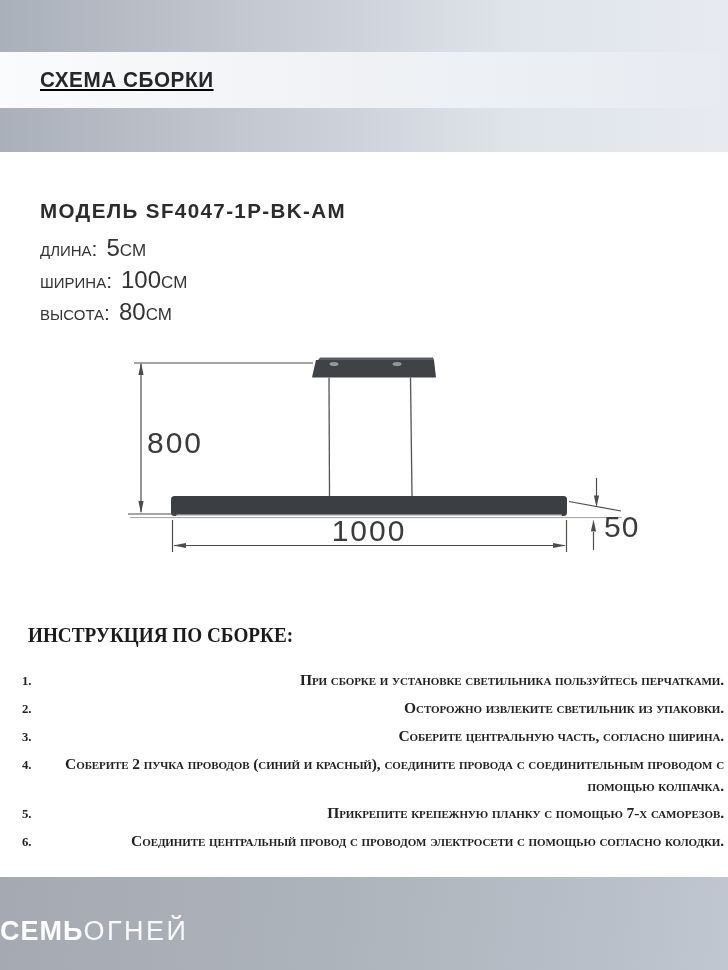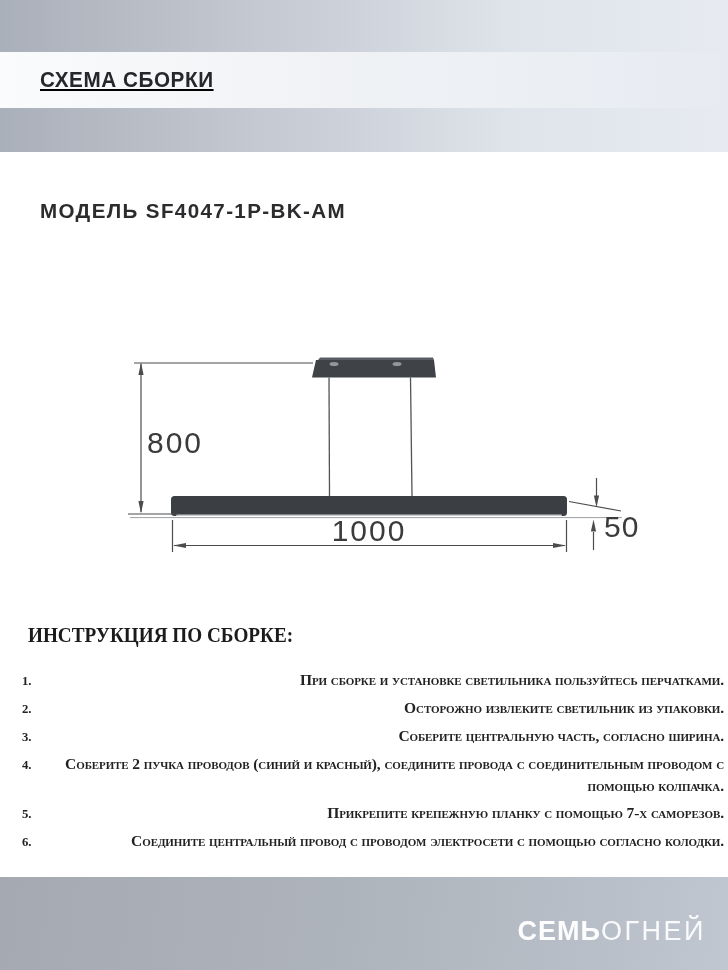--- a/index.html
+++ b/index.html
@@ -44,37 +44,46 @@
   }
   .instr-list{list-style:none;margin:0;padding:0;
     font-variant:small-caps;font-weight:700;font-size:15.5px;line-height:22px;color:#222;}
   .instr-item{display:flex;margin:0 0 5px 0;}
   .instr-num{min-width:21px;font-size:.82em;padding-top:1px;flex:none;}
   .instr-text{flex:1;letter-spacing:-.1px;text-align:right;}
   
   .footer{
     position:absolute;top:877px;left:0;width:728px;height:93px;box-sizing:border-box;
     background:linear-gradient(97deg,#a5aab2 0%,#adb3bb 45%,#b9c0c9 85%,#c0c7d0 100%);
-    display:flex;align-items:center;justify-content:flex-end;padding-right:22px;
+    display:flex;align-items:center;padding-right:22px;
   }
   .brand{color:#fdfdfe;font-size:27px;margin-top:15px;white-space:nowrap;}
   .brand-bold{font-weight:700;letter-spacing:1px;}
   .brand-light{font-weight:400;letter-spacing:2.5px;opacity:.96;}
 </style>
 </head>
 <body>
 
 <div class="header">
   <div class="header-strip">
     <h1 class="page-title">СХЕМА СБОРКИ</h1>
   </div>
 </div>
 
 <section class="model">
   <div class="model-title">МОДЕЛЬ SF4047-1P-BK-AM</div>
+  <div class="spec-row">
+    <span class="spec-label">длина:</span><span class="spec-value">5см</span>
+  </div>
+  <div class="spec-row">
+    <span class="spec-label">ширина:</span><span class="spec-value">100см</span>
+  </div>
+  <div class="spec-row">
+    <span class="spec-label">высота:</span><span class="spec-value">80см</span>
+  </div>
 </section>
 
 <div class="diagram">
   <svg width="728" height="300" viewBox="0 0 728 300">
 
     <polygon points="318,30 434,30 433,27.5 320,27.5" fill="#5a5e64"></polygon>
     <polygon points="316,30 434,30 436,47.5 312,47.5" fill="#3f4247"></polygon>
     <ellipse cx="334" cy="34" rx="4.5" ry="2" fill="#93969b"></ellipse>
     <ellipse cx="397" cy="34" rx="4.5" ry="2" fill="#93969b"></ellipse>
 

